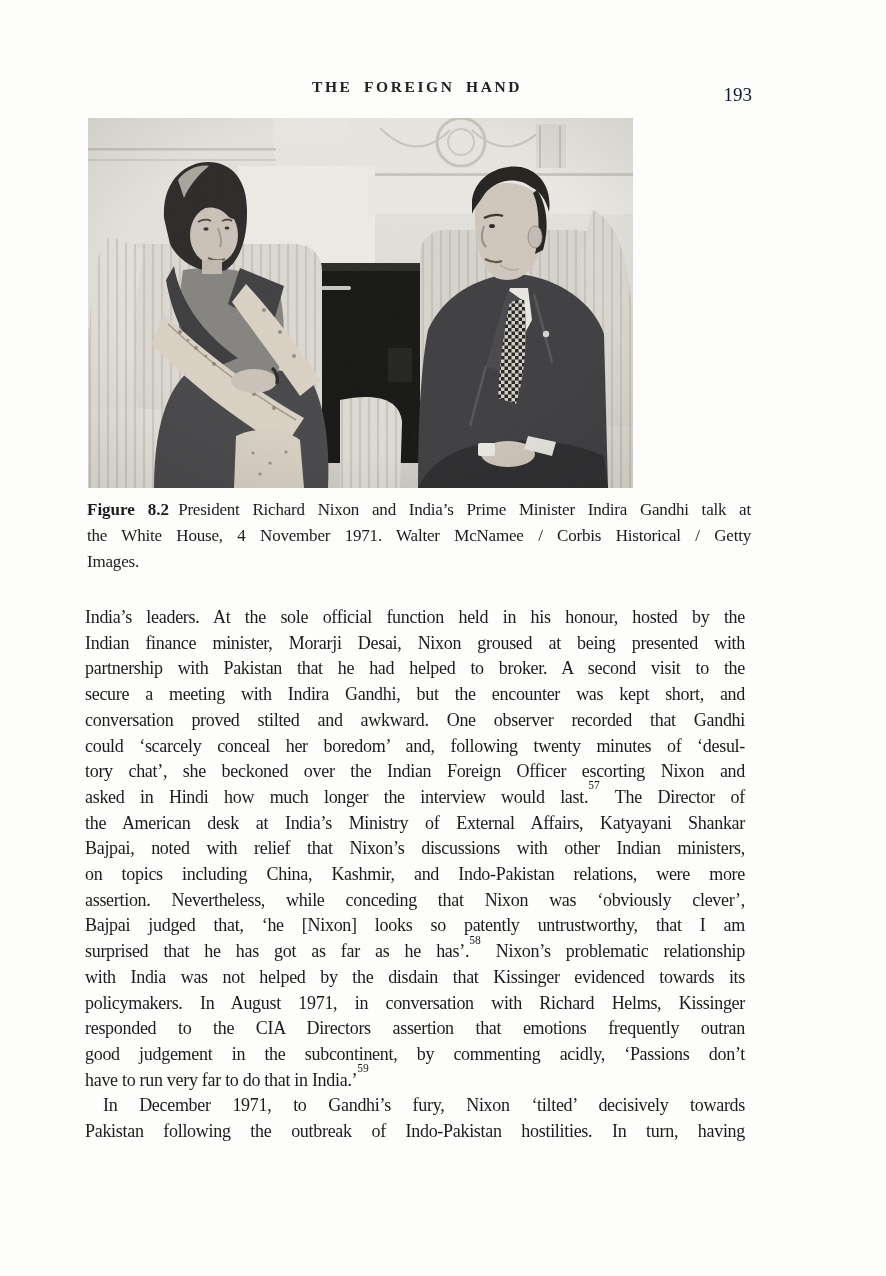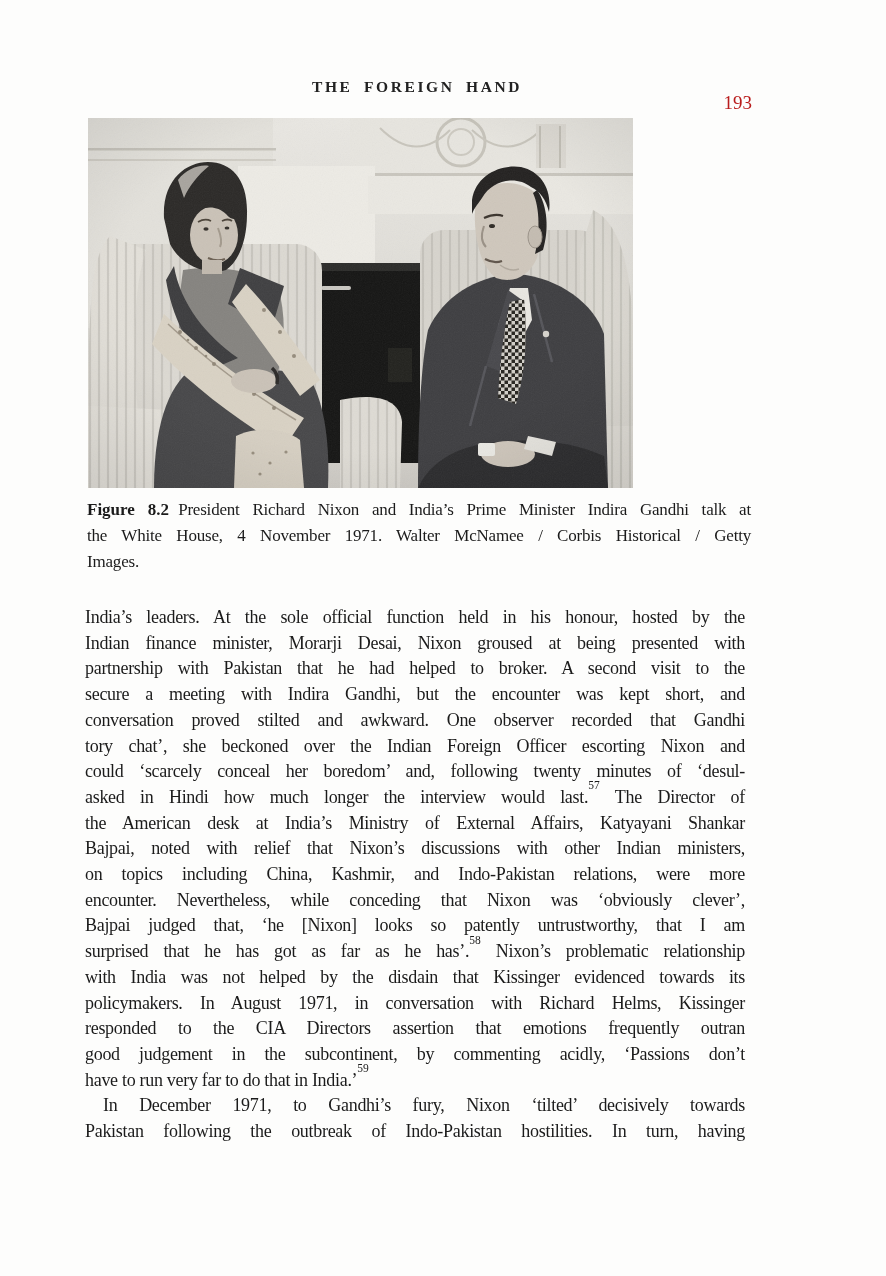--- a/index.html
+++ b/index.html
@@ -8,21 +8,21 @@
     font-family:Liberation Serif, serif;color:#1b1b1b;
     overflow:hidden;
     padding-left:8px;
   }
   .running-header{position:absolute;left:87px;top:76px;width:660px;height:24px;}
   .running-title{
     position:absolute;left:0;top:2px;width:100%;text-align:center;
     font-size:15.5px;font-weight:bold;letter-spacing:2.6px;word-spacing:5px;color:#222;
   }
   .page-number{
-    position:absolute;right:-5px;top:16px;font-size:19px;color:#b91c1c;
+    position:absolute;right:-5px;top:8px;font-size:19px;color:#0f172a;
   }
   .photo{
     position:absolute;left:88px;top:118px;width:545px;height:370px;background:#d8d6d1;
   }
   .photo svg{display:block;width:100%;height:100%;}
   .caption{
     position:absolute;left:87px;top:497px;width:664px;
     font-size:17px;line-height:26px;letter-spacing:-0.2px;
   }
   .cap-line{text-align:justify;text-align-last:justify;}
@@ -199,27 +199,27 @@
       <div class="cap-line">the White House, 4 November 1971. Walter McNamee / Corbis Historical / Getty</div>
       <div class="cap-line last">Images.</div>
     </div>
 
   <div class="body-text" id="body-text">
       <div class="bline">India’s leaders. At the sole official function held in his honour, hosted by the</div>
       <div class="bline">Indian finance minister, Morarji Desai, Nixon groused at being presented with</div>
       <div class="bline">partnership with Pakistan that he had helped to broker. A second visit to the</div>
       <div class="bline">secure a meeting with Indira Gandhi, but the encounter was kept short, and</div>
       <div class="bline">conversation proved stilted and awkward. One observer recorded that Gandhi</div>
+      <div class="bline">could ‘scarcely conceal her boredom’ and, following twenty minutes of ‘desul-</div>
       <div class="bline">tory chat’, she beckoned over the Indian Foreign Officer escorting Nixon and</div>
-      <div class="bline">could ‘scarcely conceal her boredom’ and, following twenty minutes of ‘desul-</div>
       <div class="bline">asked in Hindi how much longer the interview would last.<sup class="fn">57</sup> The Director of</div>
       <div class="bline">the American desk at India’s Ministry of External Affairs, Katyayani Shankar</div>
       <div class="bline">Bajpai, noted with relief that Nixon’s discussions with other Indian ministers,</div>
       <div class="bline">on topics including China, Kashmir, and Indo-Pakistan relations, were more</div>
-      <div class="bline">encounter. Nevertheless, while conceding that Nixon was ‘obviously clever’,</div>
+      <div class="bline">assertion. Nevertheless, while conceding that Nixon was ‘obviously clever’,</div>
       <div class="bline">Bajpai judged that, ‘he [Nixon] looks so patently untrustworthy, that I am</div>
       <div class="bline">surprised that he has got as far as he has’.<sup class="fn">58</sup> Nixon’s problematic relationship</div>
       <div class="bline">with India was not helped by the disdain that Kissinger evidenced towards its</div>
       <div class="bline">policymakers. In August 1971, in conversation with Richard Helms, Kissinger</div>
       <div class="bline">responded to the CIA Directors assertion that emotions frequently outran</div>
       <div class="bline">good judgement in the subcontinent, by commenting acidly, ‘Passions don’t</div>
       <div class="bline endpara">have to run very far to do that in India.’<sup class="fn">59</sup></div>
       <div class="bline indent">In December 1971, to Gandhi’s fury, Nixon ‘tilted’ decisively towards</div>
       <div class="bline">Pakistan following the outbreak of Indo-Pakistan hostilities. In turn, having</div>
     </div>

